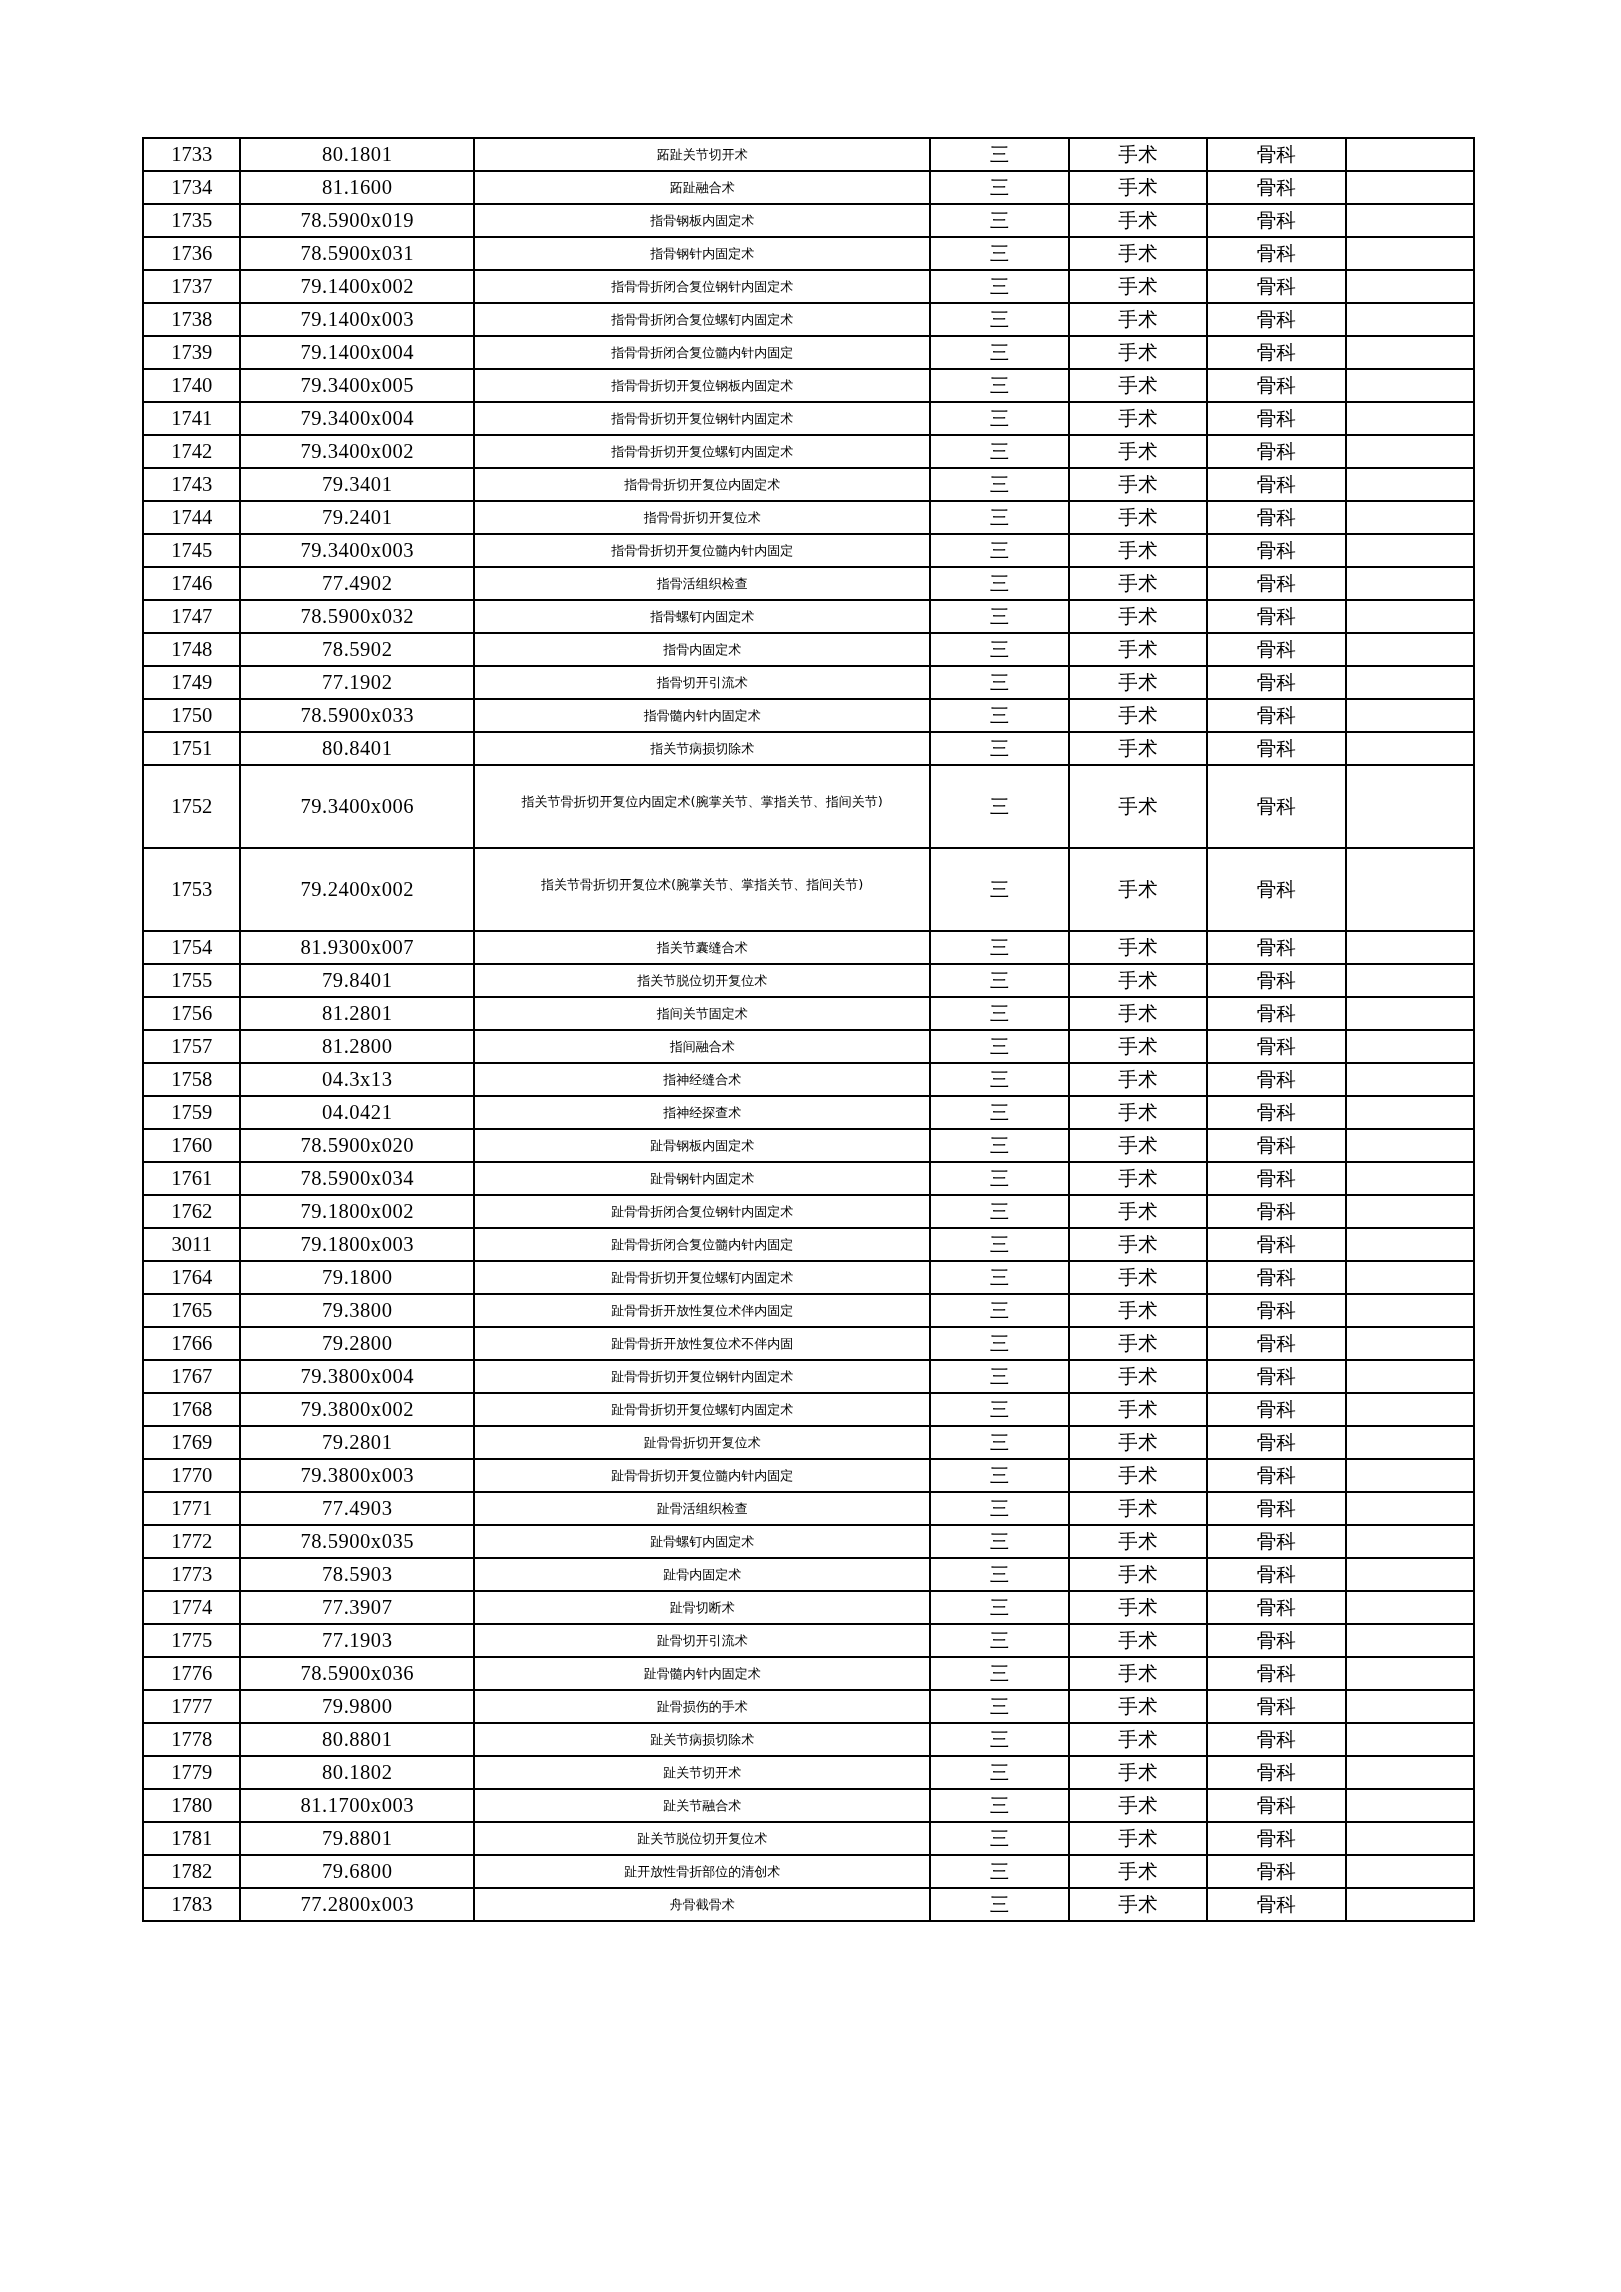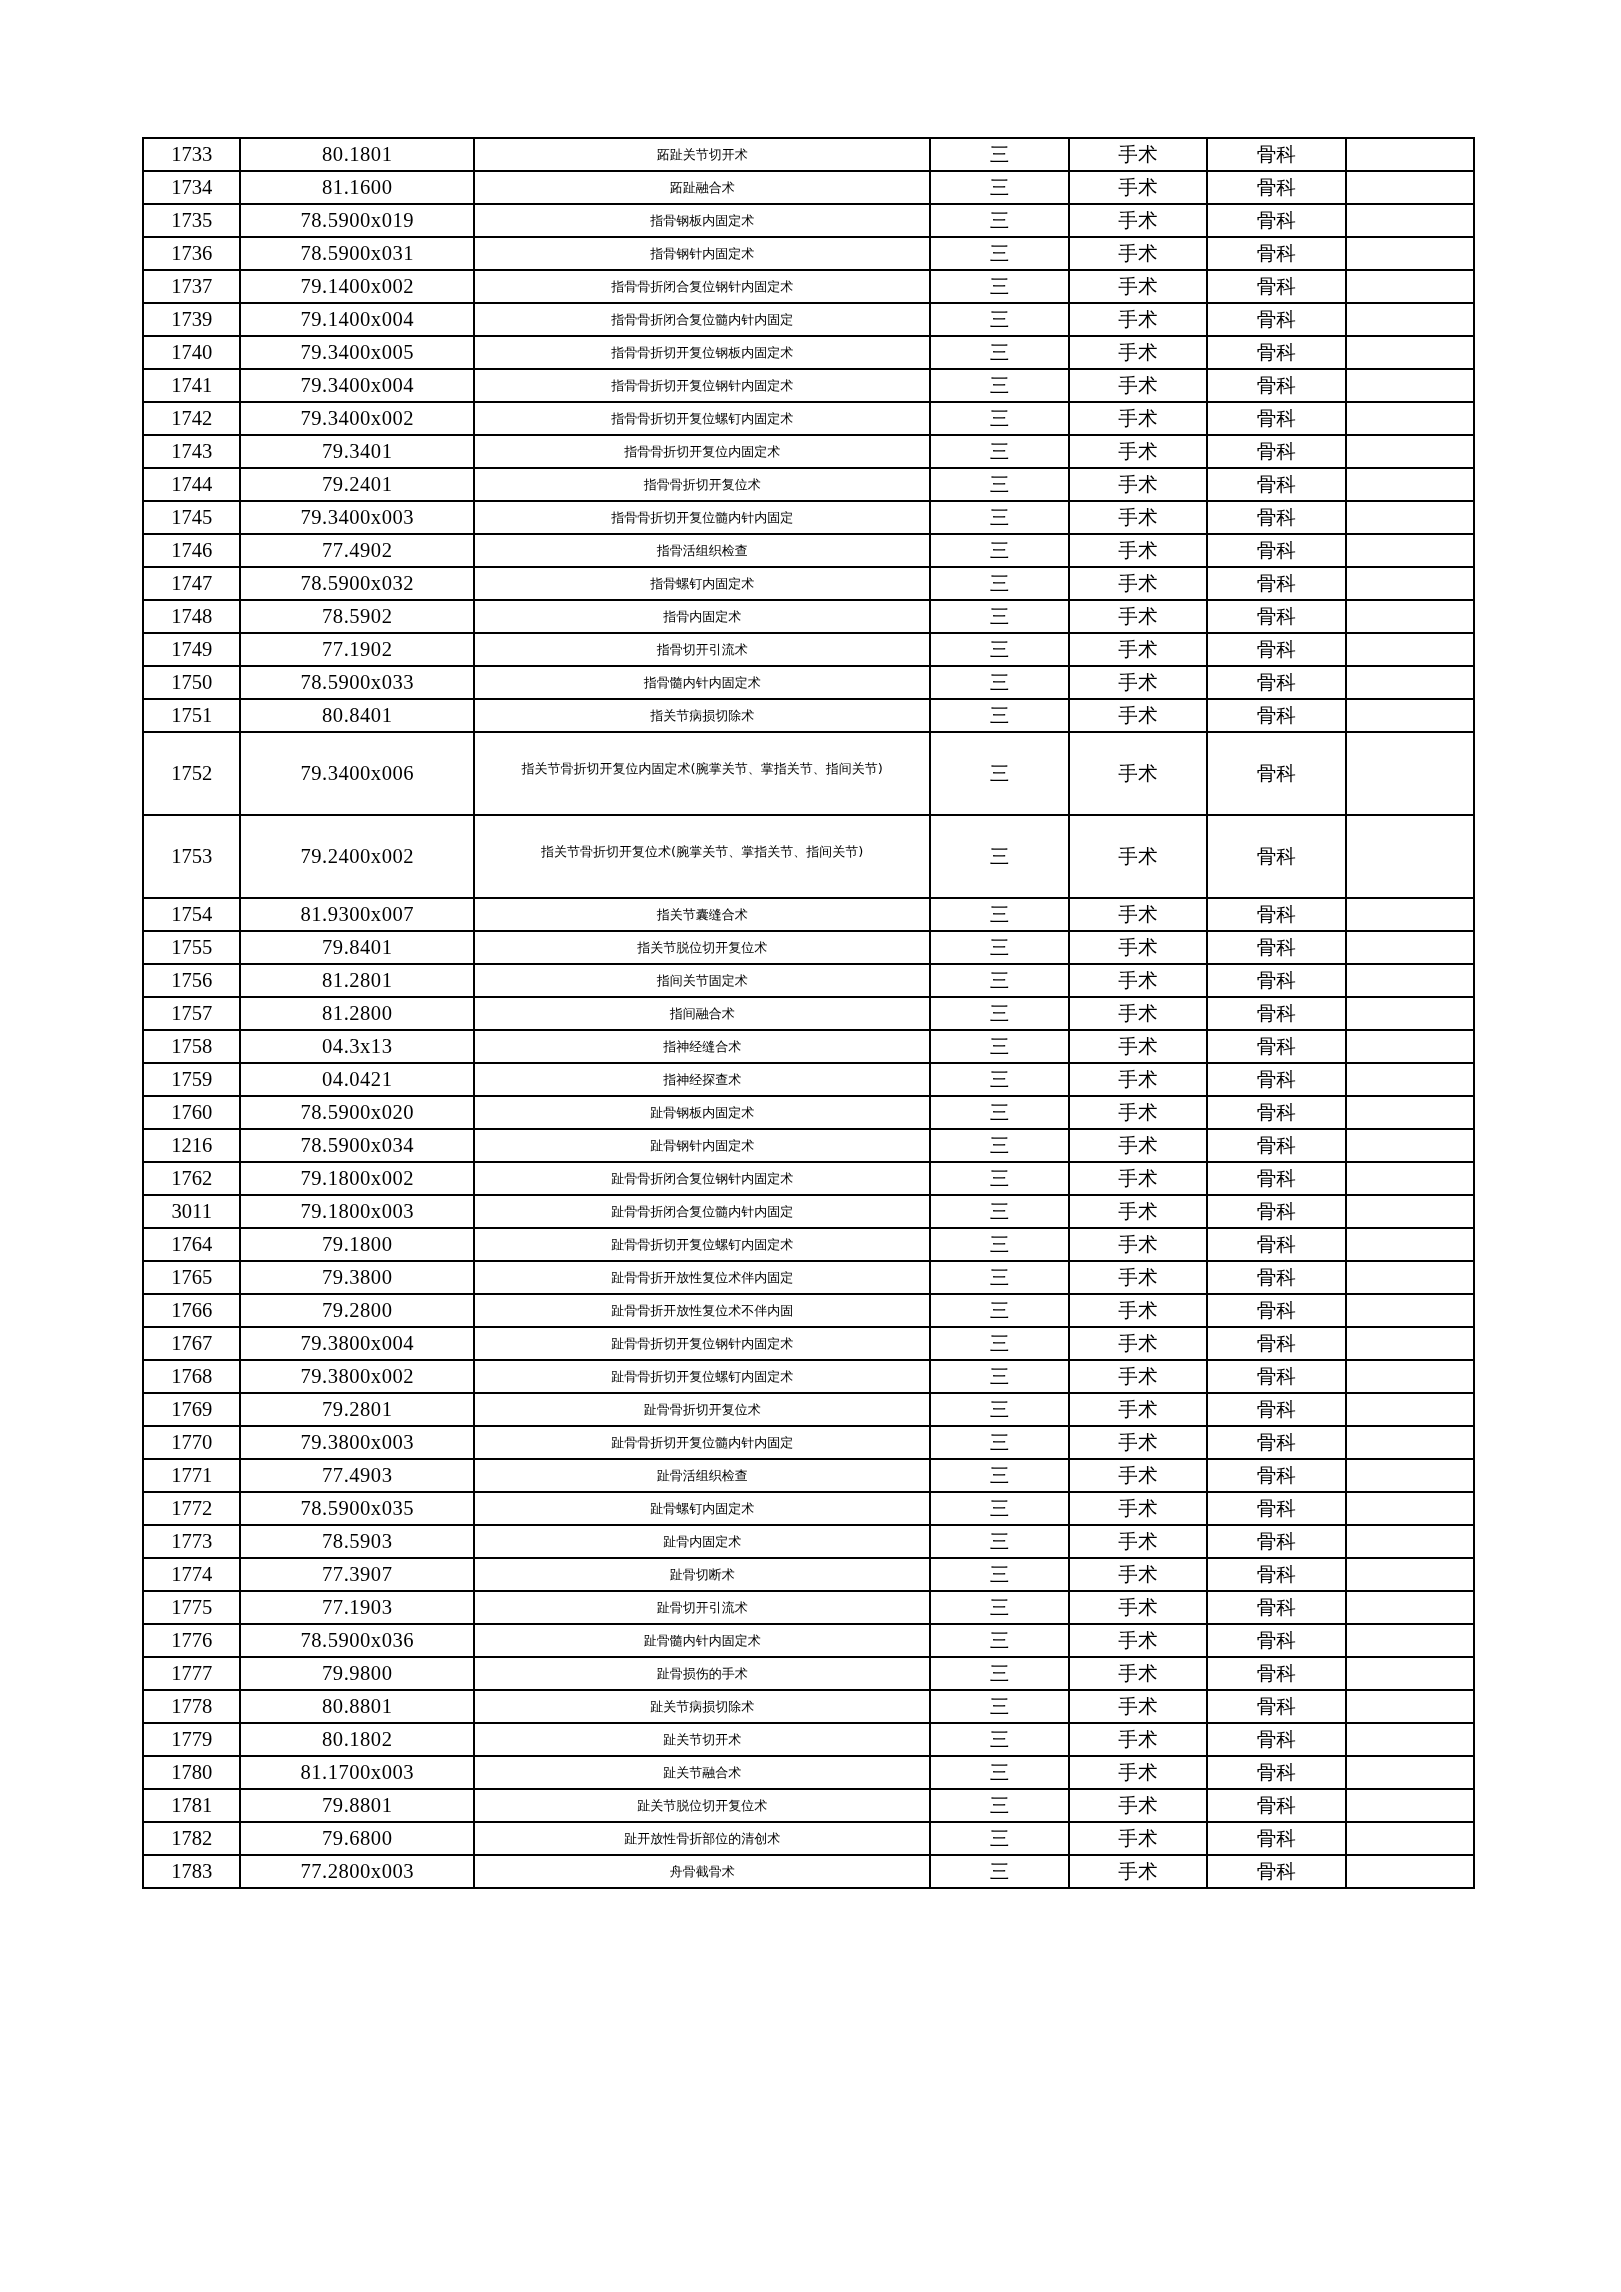--- a/index.html
+++ b/index.html
@@ -125,20 +125,29 @@
         <tr>
           <td class="seq">1737</td>
           <td class="code">79.1400x002</td>
           <td class="name">指骨骨折闭合复位钢针内固定术</td>
           <td class="level">三</td>
           <td class="type">手术</td>
           <td class="dept">骨科</td>
           <td class="extra"></td>
         </tr>
         <tr>
+          <td class="seq">1738</td>
+          <td class="code">79.1400x003</td>
+          <td class="name">指骨骨折闭合复位螺钉内固定术</td>
+          <td class="level">三</td>
+          <td class="type">手术</td>
+          <td class="dept">骨科</td>
+          <td class="extra"></td>
+        </tr>
+        <tr>
           <td class="seq">1739</td>
           <td class="code">79.1400x004</td>
           <td class="name">指骨骨折闭合复位髓内针内固定</td>
           <td class="level">三</td>
           <td class="type">手术</td>
           <td class="dept">骨科</td>
           <td class="extra"></td>
         </tr>
         <tr>
           <td class="seq">1740</td>
@@ -323,21 +332,21 @@
         <tr>
           <td class="seq">1760</td>
           <td class="code">78.5900x020</td>
           <td class="name">趾骨钢板内固定术</td>
           <td class="level">三</td>
           <td class="type">手术</td>
           <td class="dept">骨科</td>
           <td class="extra"></td>
         </tr>
         <tr>
-          <td class="seq">1216</td>
+          <td class="seq">1761</td>
           <td class="code">78.5900x034</td>
           <td class="name">趾骨钢针内固定术</td>
           <td class="level">三</td>
           <td class="type">手术</td>
           <td class="dept">骨科</td>
           <td class="extra"></td>
         </tr>
         <tr>
           <td class="seq">1762</td>
           <td class="code">79.1800x002</td>

